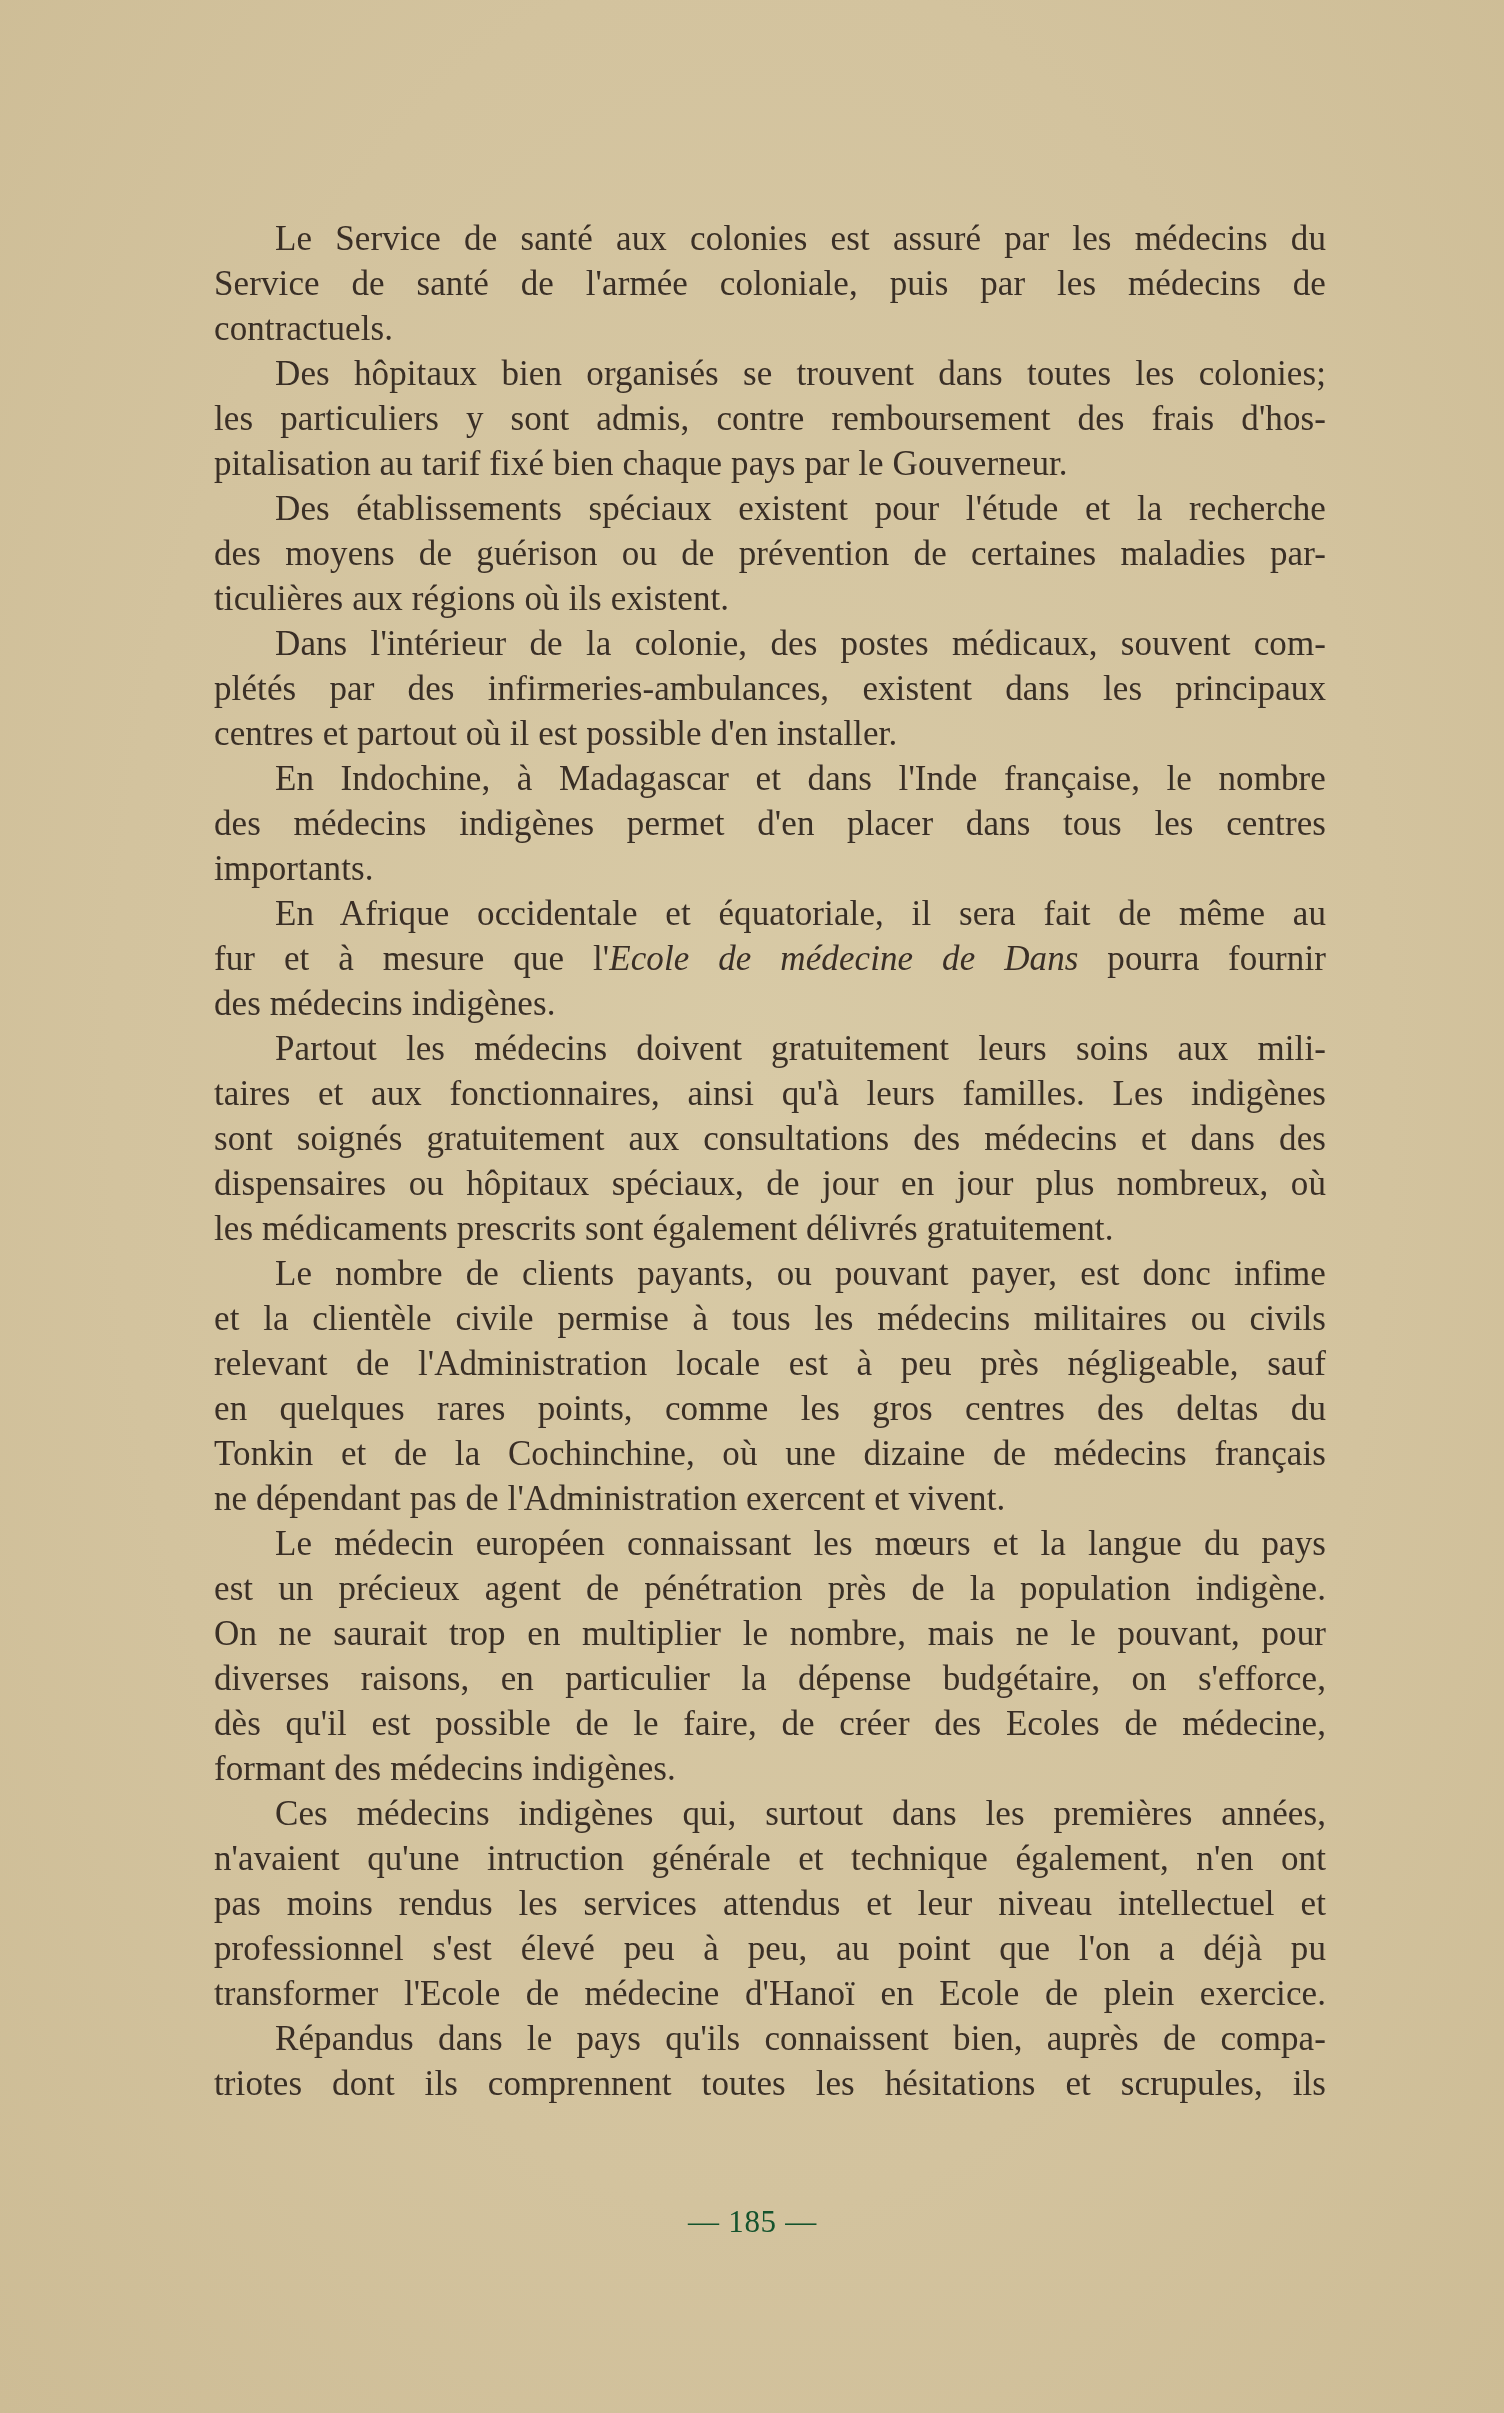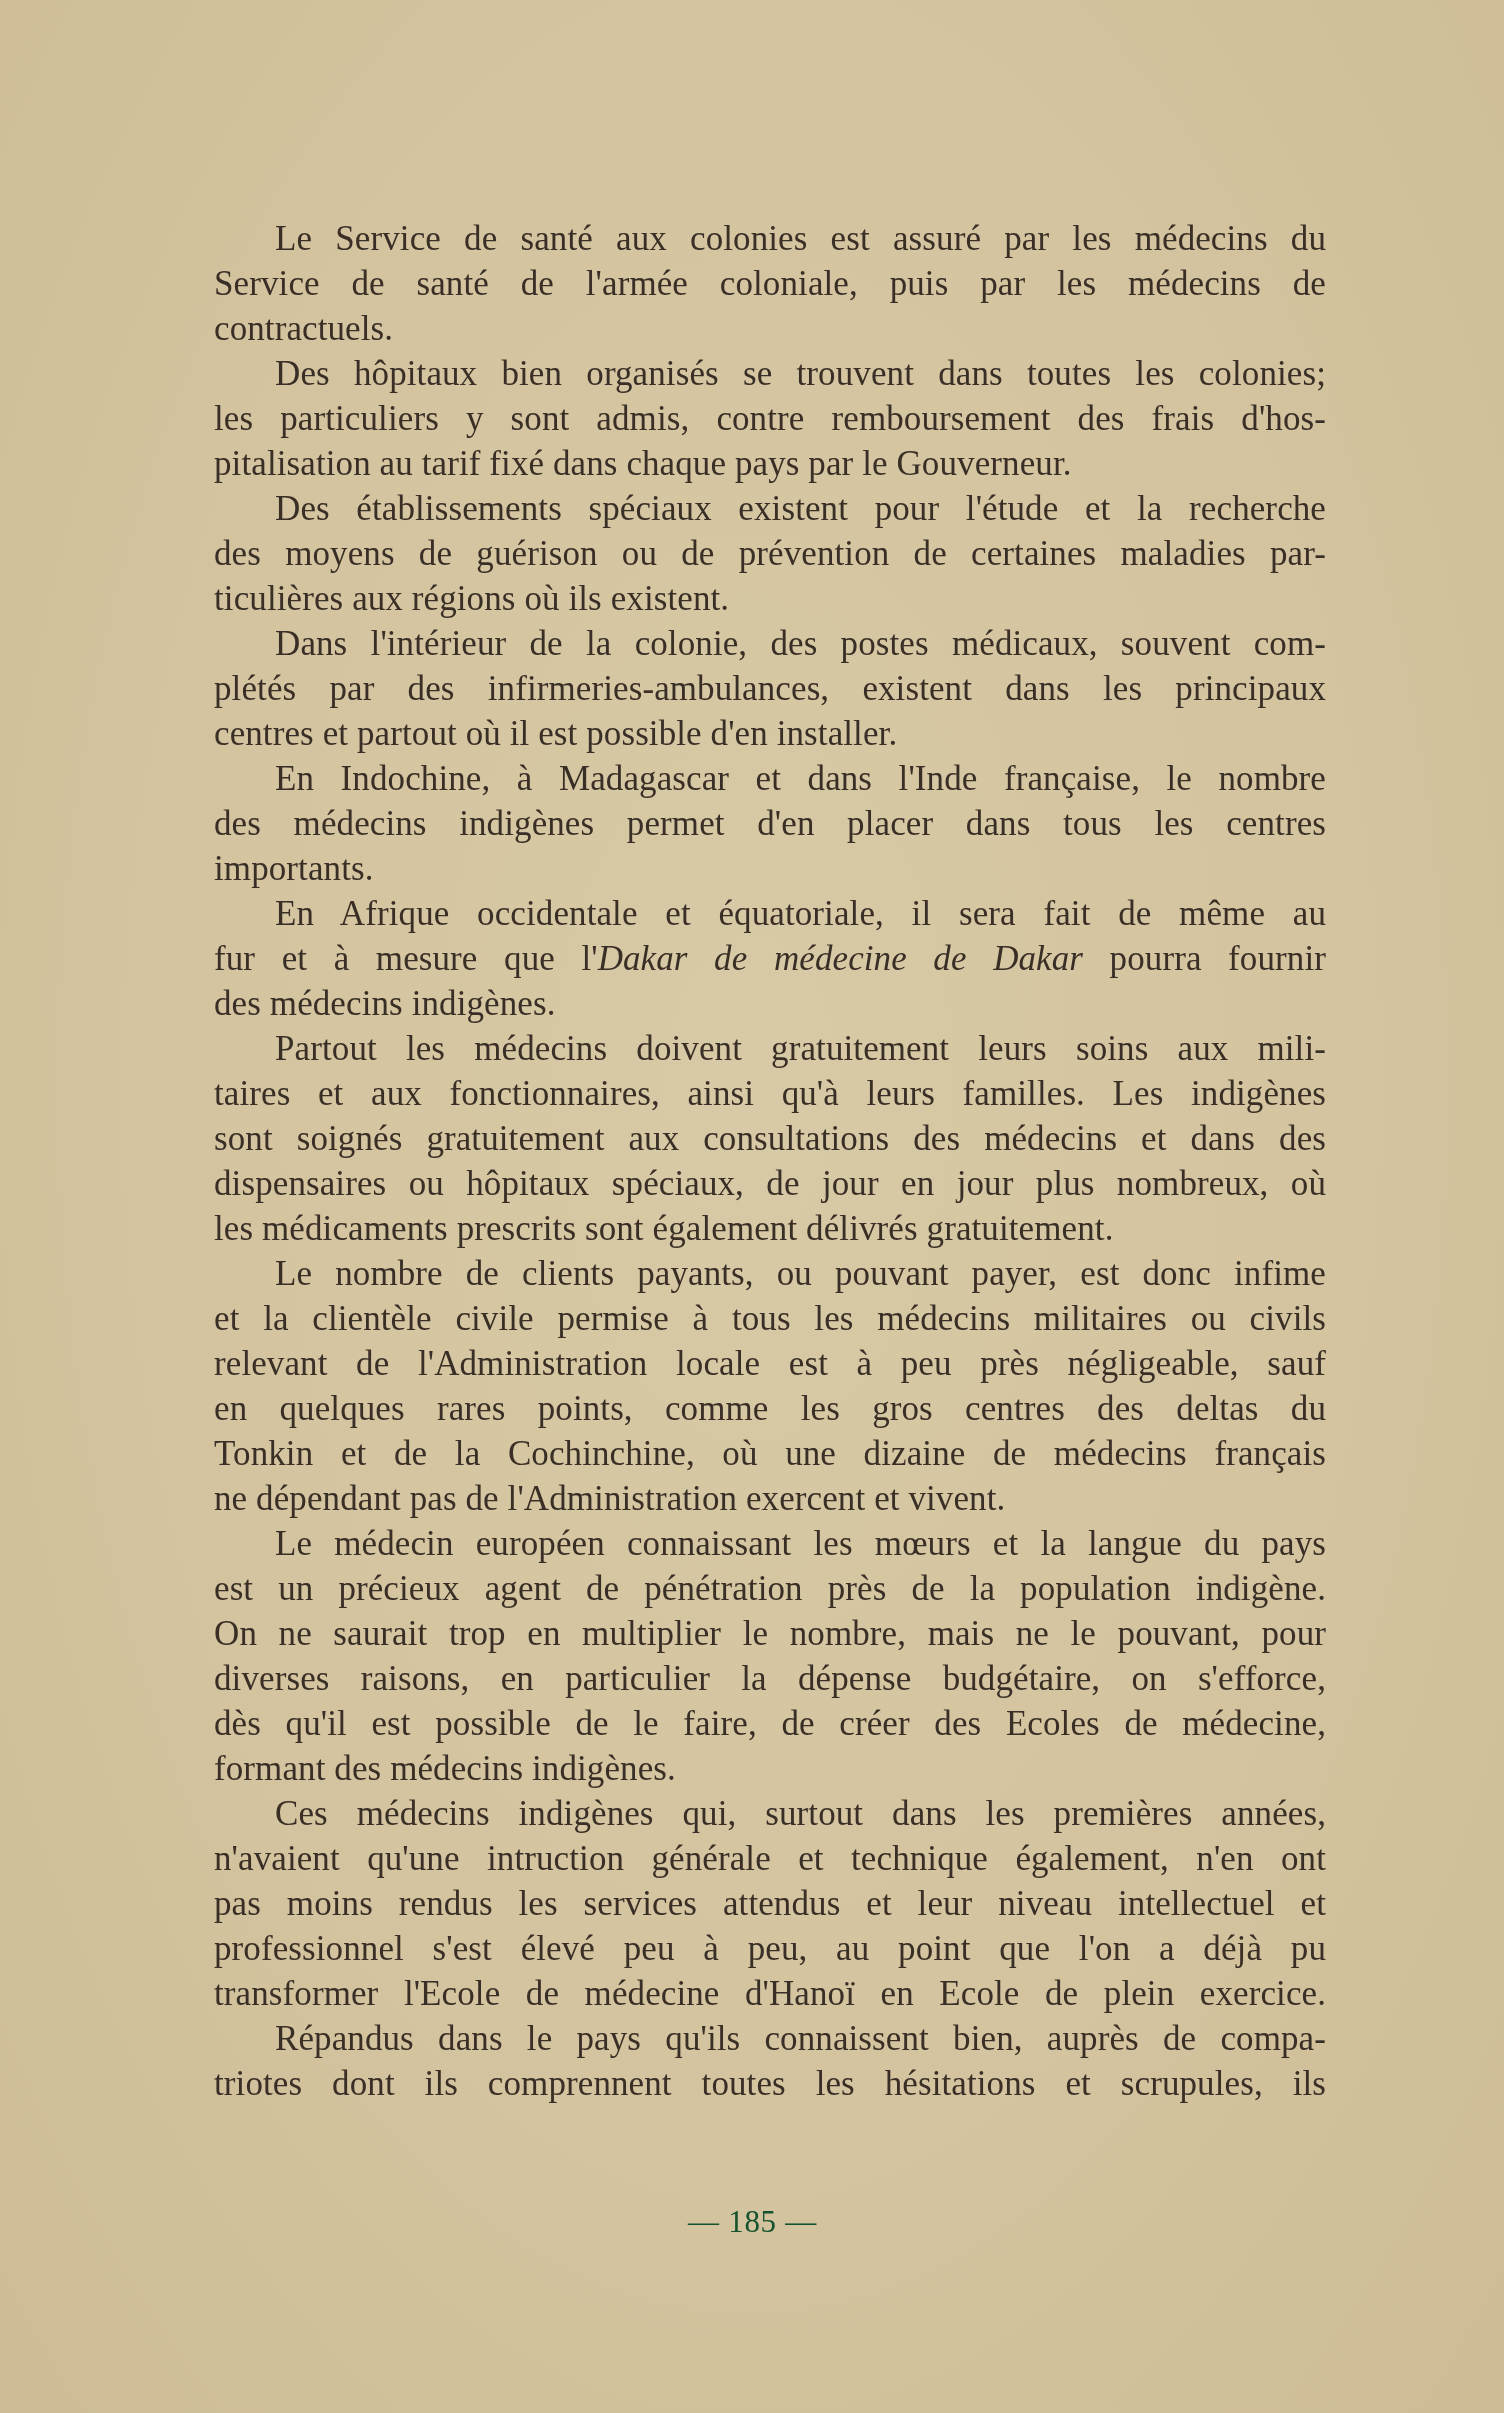--- a/index.html
+++ b/index.html
@@ -91,21 +91,21 @@
     </div>
 
     <div>
       <div class="line indent">
           <span class="jfy">Des hôpitaux bien organisés se trouvent dans toutes les colonies;</span>
         </div>
       <div class="line">
           <span class="jfy">les particuliers y sont admis, contre remboursement des frais d'hos-</span>
         </div>
       <div class="line last">
-          <span class="jfy">pitalisation au tarif fixé dans chaque pays par le Gouverneur.</span>
+          <span class="jfy">pitalisation au tarif fixé bien chaque pays par le Gouverneur.</span>
         </div>
     </div>
 
     <div>
       <div class="line indent">
           <span class="jfy">Des établissements spéciaux existent pour l'étude et la recherche</span>
         </div>
       <div class="line">
           <span class="jfy">des moyens de guérison ou de prévention de certaines maladies par-</span>
         </div>
@@ -136,21 +136,21 @@
       <div class="line last">
           <span class="jfy">importants.</span>
         </div>
     </div>
 
     <div>
       <div class="line indent">
           <span class="jfy">En Afrique occidentale et équatoriale, il sera fait de même au</span>
         </div>
       <div class="line">
-          <span class="jfy"><span>fur et à mesure que l'</span><span class="it">Dakar de médecine de Dakar</span><span> pourra fournir</span></span>
+          <span class="jfy"><span>fur et à mesure que l'</span><span class="it">Ecole de médecine de Dans</span><span> pourra fournir</span></span>
         </div>
       <div class="line last">
           <span class="jfy">des médecins indigènes.</span>
         </div>
     </div>
 
     <div>
       <div class="line indent">
           <span class="jfy">Partout les médecins doivent gratuitement leurs soins aux mili-</span>
         </div>

